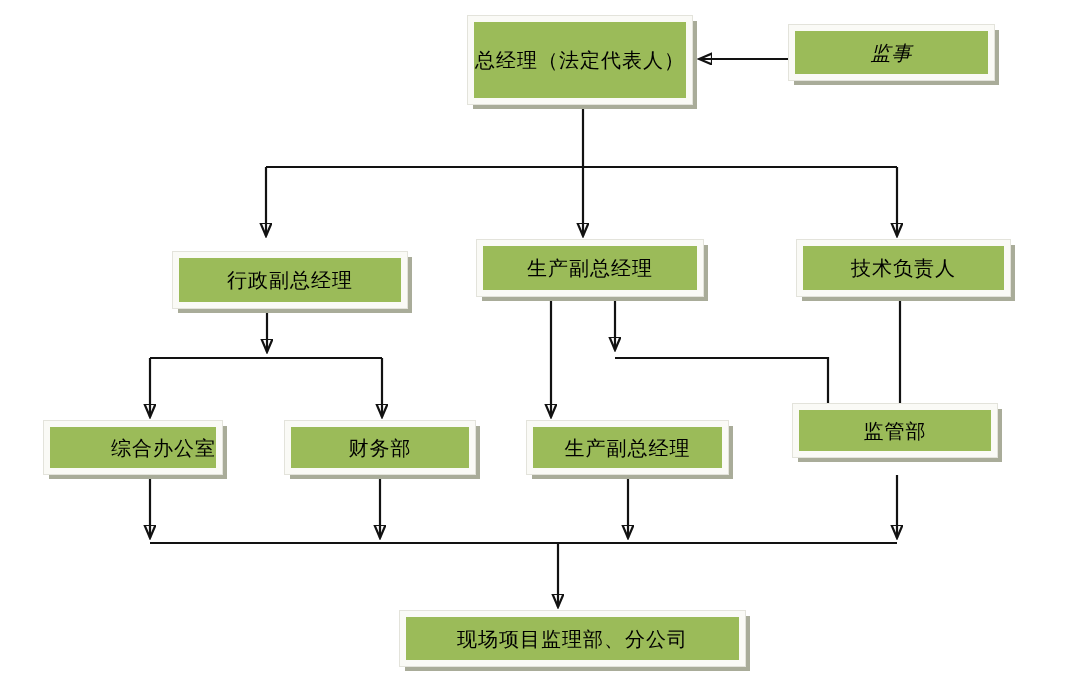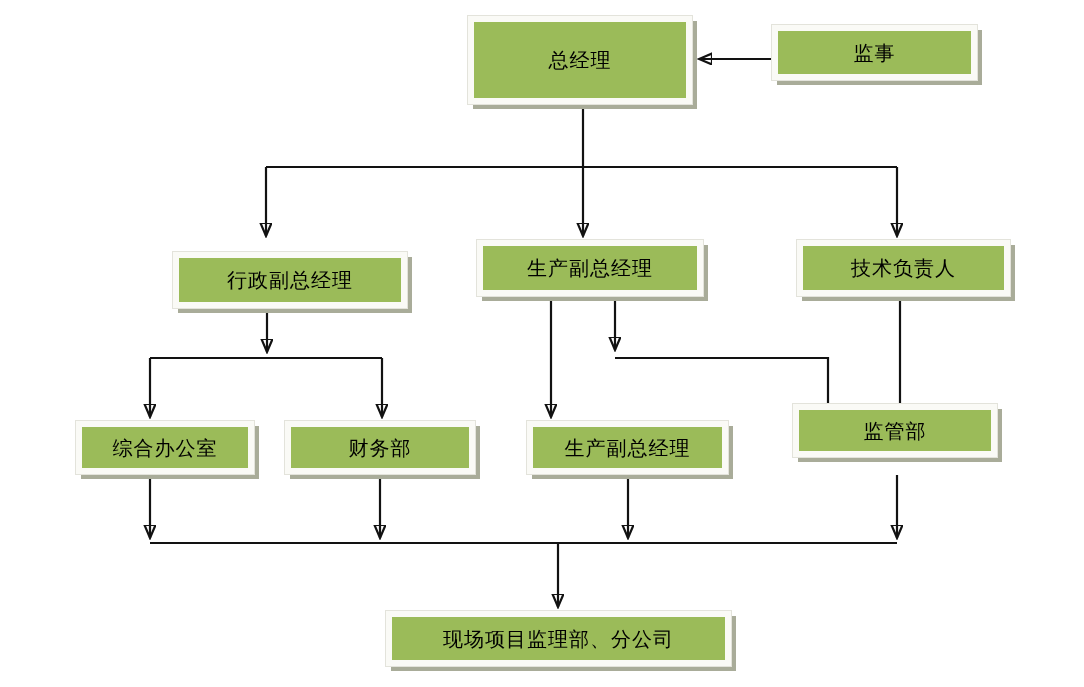--- a/index.html
+++ b/index.html
@@ -37,29 +37,29 @@
     align-items: center;
     justify-content: center;
     font-size: 20px;
     color: #000000;
     text-align: center;
     letter-spacing: 1px;
     line-height: 1.6;
     white-space: nowrap;
   }
   .node-gm            { left: 468px; top: 16px;  width: 224px; height: 88px; }
-  .node-supervisor    { left: 772px; top: 25px;  width: 205px; height: 55px; }
+  .node-supervisor    { left: 789px; top: 25px;  width: 205px; height: 55px; font-style: italic; }
   .node-admin-vp      { left: 173px; top: 252px; width: 234px; height: 56px; }
   .node-production-vp { left: 477px; top: 240px; width: 226px; height: 56px; }
   .node-tech-lead     { left: 797px; top: 240px; width: 213px; height: 56px; }
-  .node-general-office{ left: 76px;  top: 421px; width: 178px; height: 53px; }
+  .node-general-office{ left: 44px;  top: 421px; width: 178px; height: 53px; justify-content: flex-end; }
   .node-finance       { left: 285px; top: 421px; width: 190px; height: 53px; text-align: right; }
   .node-marketing     { left: 527px; top: 421px; width: 201px; height: 53px; }
   .node-regulation    { left: 793px; top: 404px; width: 204px; height: 53px; }
-  .node-site-branch   { left: 386px; top: 611px; width: 345px; height: 55px; }
+  .node-site-branch   { left: 400px; top: 611px; width: 345px; height: 55px; }
 </style>
 </head>
 <body>
 
 <div id="stage">
 
   <svg id="wires" viewBox="0 0 1084 687" xmlns="http://www.w3.org/2000/svg">
     <defs>
       <marker id="arrow" markerUnits="userSpaceOnUse" markerWidth="15" markerHeight="13" refX="13" refY="5.5" orient="auto">
         <path d="M0,0 L13,5.5 L0,11 Z" fill="#121212" stroke="none"></path>
@@ -88,20 +88,21 @@
     <line x1="150" y1="475" x2="150" y2="538" marker-end="url(#arrow)"></line>
     <line x1="380" y1="475" x2="380" y2="538" marker-end="url(#arrow)"></line>
     <line x1="628" y1="475" x2="628" y2="538" marker-end="url(#arrow)"></line>
     <line x1="897" y1="475" x2="897" y2="538" marker-end="url(#arrow)"></line>
     <path d="M150,543 H897"></path>
     <line x1="558" y1="543" x2="558" y2="607" marker-end="url(#arrow)"></line>
   </svg>
 
   <div class="node node-gm">
     <span>总经理</span>
+    <span>（法定代表人）</span>
   </div>
 
   <div class="node node-supervisor">
     <span>监事</span>
   </div>
 
   <div class="node node-admin-vp">
     <span>行政副总经理</span>
   </div>
 

